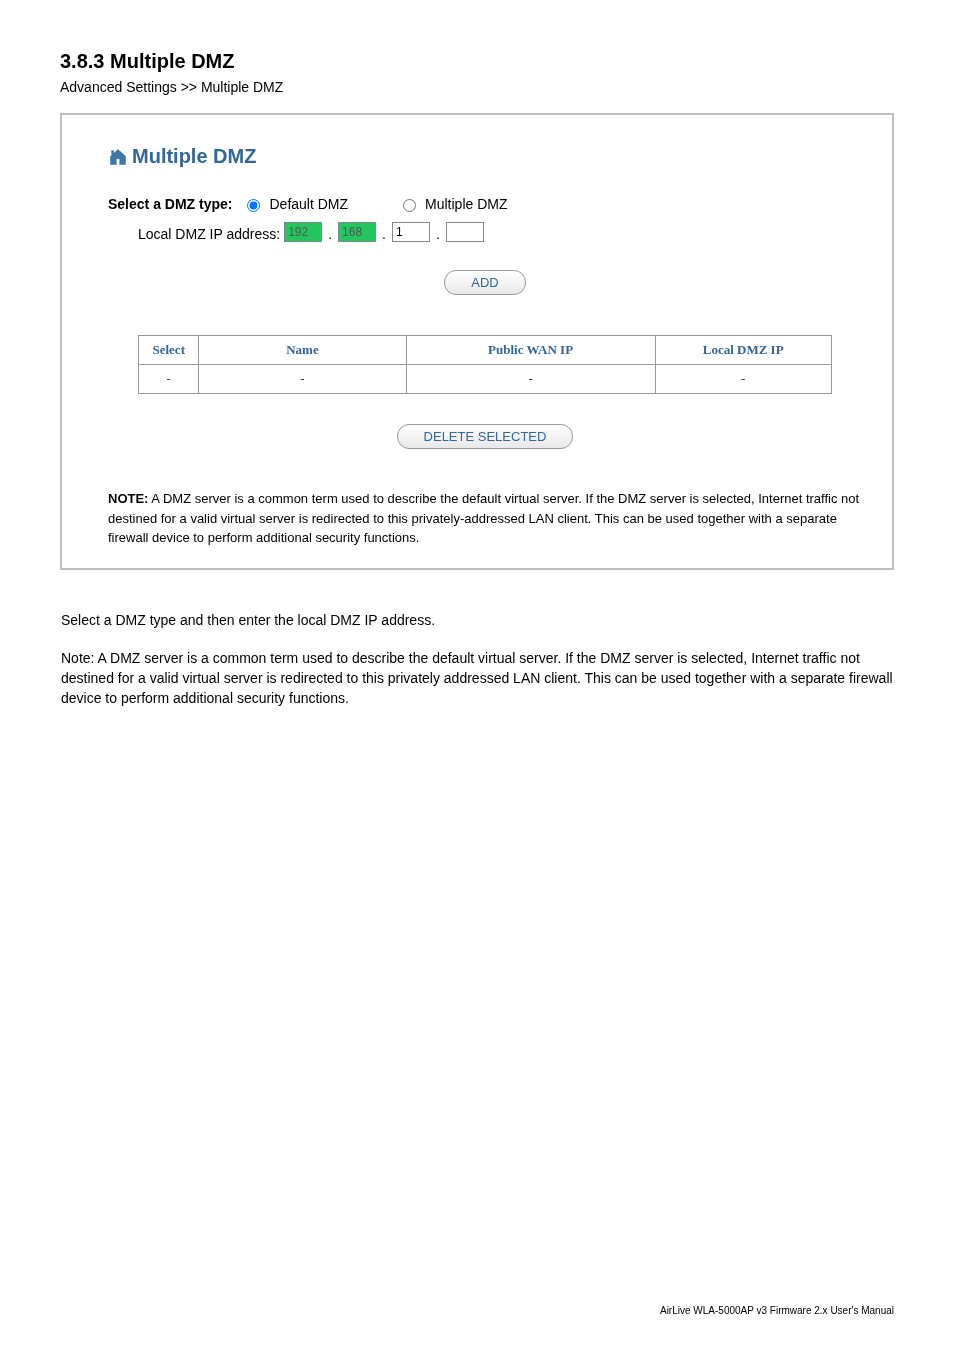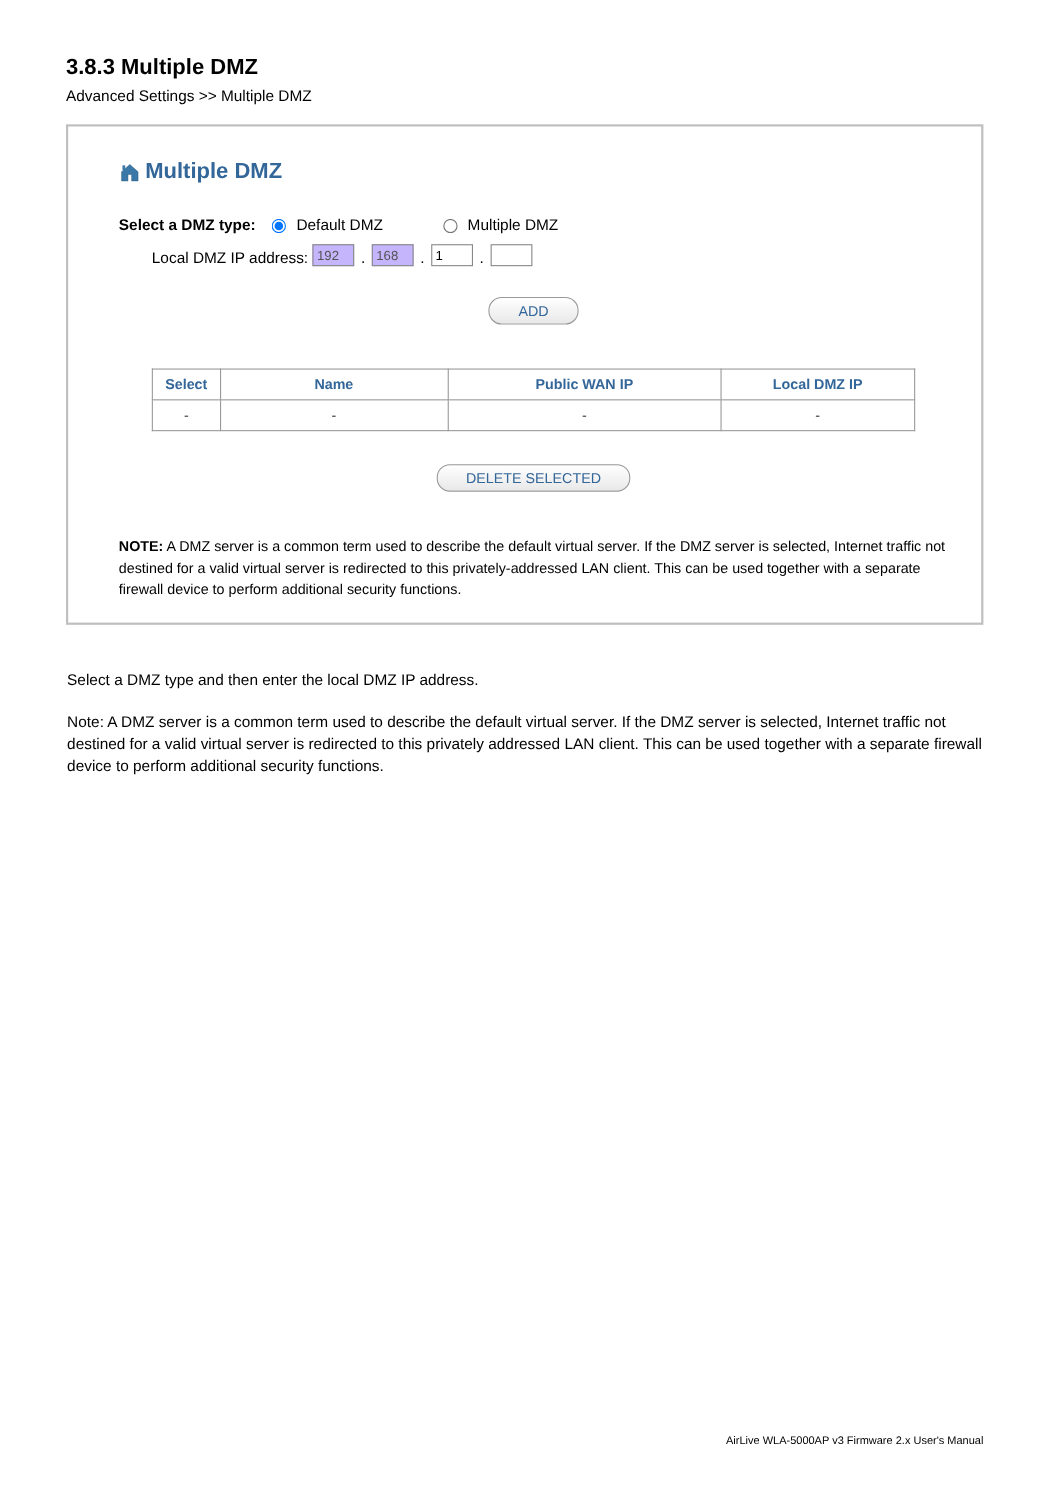--- a/index.html
+++ b/index.html
@@ -57,39 +57,40 @@
   .ip-row { margin-left: 30px; margin-bottom: 28px; font-size: 14px; display:flex; align-items:flex-end; gap:4px;}
   .ip-input {
     width: 38px;
     height: 20px;
     border: 1px solid #888;
     font-size: 12px;
     padding: 1px 3px;
     text-align: left;
   }
   .ip-input.disabled {
-    background: #c4b5fd;
+    background: #22c55e;
     color: #555;
   }
   .dot { margin: 0 2px; }
   .btn {
     display: inline-block;
     border: 1px solid #999;
     border-radius: 12px;
     padding: 4px 26px;
     font-size: 13px;
     color: #336699;
     background: linear-gradient(#ffffff, #e8e8e8);
     cursor: pointer;
   }
   .btn-row { text-align: center; margin-bottom: 40px; }
   .tbl {
     border-collapse: collapse;
     margin: 0 auto 30px auto;
     width: 92%;
+    font-family: Liberation Serif, serif;
   }
   .tbl th, .tbl td {
     border: 1px solid #999;
     padding: 6px 10px;
     font-size: 13px;
     color: #336699;
     text-align: center;
   }
   .tbl td { color: #333; }
   .col-select { width: 58px; }

